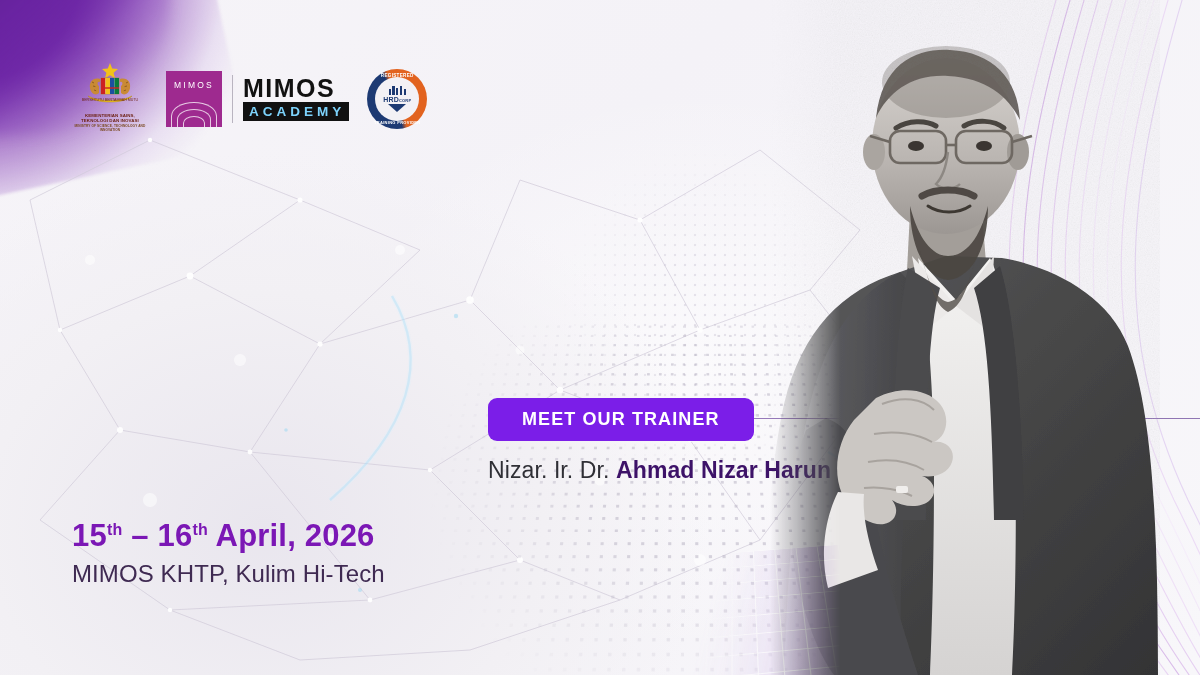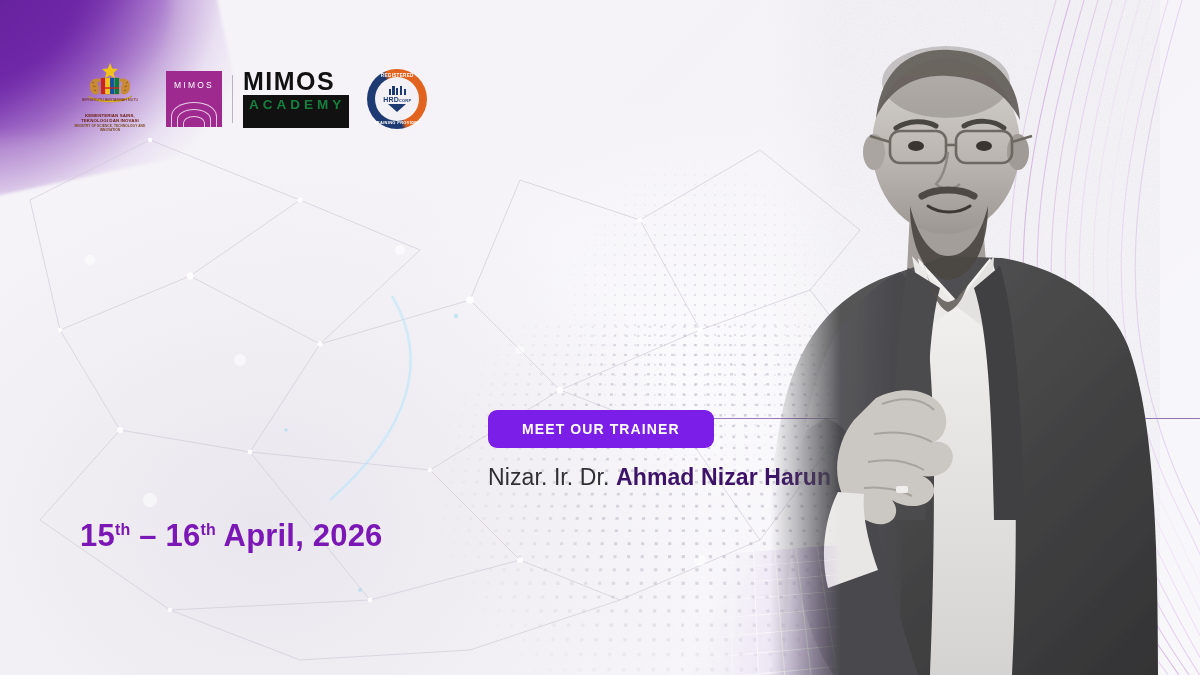--- a/index.html
+++ b/index.html
@@ -100,21 +100,21 @@
   .mimos-sq .wordmark {
     color:#fff; font-size:8.5px; letter-spacing:2.2px; font-weight:400; margin-top:9px; position:relative; z-index:2;
   }
   .arc { position:absolute; border:1.6px solid rgba(255,255,255,.75); border-bottom:none; border-radius:50% 50% 0 0; left:50%; transform:translateX(-50%); bottom:-3px; }
   .a1 { width:46px; height:28px; }
   .a2 { width:34px; height:21px; }
   .a3 { width:22px; height:14px; }
   .divider-v { width:1px; height:48px; background:#b9b4c0; }
   .mimos-text { display:flex; flex-direction:column; gap:2px; }
   .mimos-big { font-size:25px; font-weight:bold; letter-spacing:1.5px; color:#111; line-height:.95; }
-  .mimos-acad { background:#111; color:#15803d; font-size:13.5px; font-weight:bold; letter-spacing:4px; padding:2px 4px 16px 6px; text-align:center; }
+  .mimos-acad { background:#111; color:#7dd3fc; font-size:13.5px; font-weight:bold; letter-spacing:4px; padding:2px 4px 2px 6px; text-align:center; }
 
   .hrd-seal {
     width:60px; height:60px; border-radius:50%; position:relative;
     background:conic-gradient(from 180deg, #1d3a73 0deg 150deg, #e2631f 160deg 340deg, #1d3a73 350deg 360deg);
     display:flex; align-items:center; justify-content:center;
   }
   .hrd-inner {
     width:44px; height:44px; border-radius:50%; background:#f3f1f5;
     display:flex; flex-direction:column; align-items:center; justify-content:center; gap:1px;
   }
@@ -159,33 +159,32 @@
   
   .trainer-block { position:absolute; left:488px; top:398px; }
   .trainer-connector {
     position:absolute; left:196px; top:20px; width:548px; height:1px;
     background:linear-gradient(90deg,#9b7fbd 0%, #8a6bb0 55%, #9178b4 100%);
   }
   .pill {
     position:relative; z-index:3;
     display:inline-flex; align-items:center; justify-content:center;
     background:#7b1ee8; color:#fff;
-    font-size:14px; font-weight:bold; letter-spacing:1.1px;
+    font-size:18px; font-weight:bold; letter-spacing:1.1px;
     padding:11px 34px; border-radius:9px;
     min-width:200px;
-    margin-top:12px;
   }
   .trainer-name {
     margin-top:16px; font-size:23px; color:#2f2f35; font-weight:400; letter-spacing:.1px;
     white-space:nowrap;
   }
   .trainer-name b { color:#3d1268; font-weight:bold; }
 
   
-  .date-block { position:absolute; left:80px; top:518px; }
+  .date-block { position:absolute; left:72px; top:518px; }
   .date-line {
     font-size:31px; font-weight:bold; color:#7b17b5; letter-spacing:.2px; white-space:nowrap;
   }
   .date-line sup { font-size:16px; vertical-align:super; }
   .venue-line {
     margin-top:6px; font-size:24px; color:#3f2a52; font-weight:400; letter-spacing:.1px; white-space:nowrap;
   }
 
   
   .photo-wrap {
@@ -353,20 +352,21 @@
   <div class="trainer-block">
     <div class="trainer-connector">
       
     </div>
     <div class="pill">MEET OUR TRAINER</div>
     <div class="trainer-name"><span>Nizar. Ir. Dr. </span><b>Ahmad Nizar Harun</b></div>
   </div>
 
   <div class="date-block">
     <div class="date-line"><span>15</span><sup>th</sup><span> – </span><span>16</span><sup>th</sup><span> April, 2026</span></div>
+    <div class="venue-line">MIMOS KHTP, Kulim Hi-Tech</div>
   </div>
 
   <div class="photo-wrap">
     <svg width="420" height="675" viewBox="0 0 420 675">
       <defs>
         <linearGradient id="suit" x1="0" y1="0" x2="1" y2="1">
           <stop offset="0%" stop-color="#5c5c60"></stop>
           <stop offset="45%" stop-color="#484848"></stop>
           <stop offset="100%" stop-color="#333335"></stop>
         </linearGradient>

